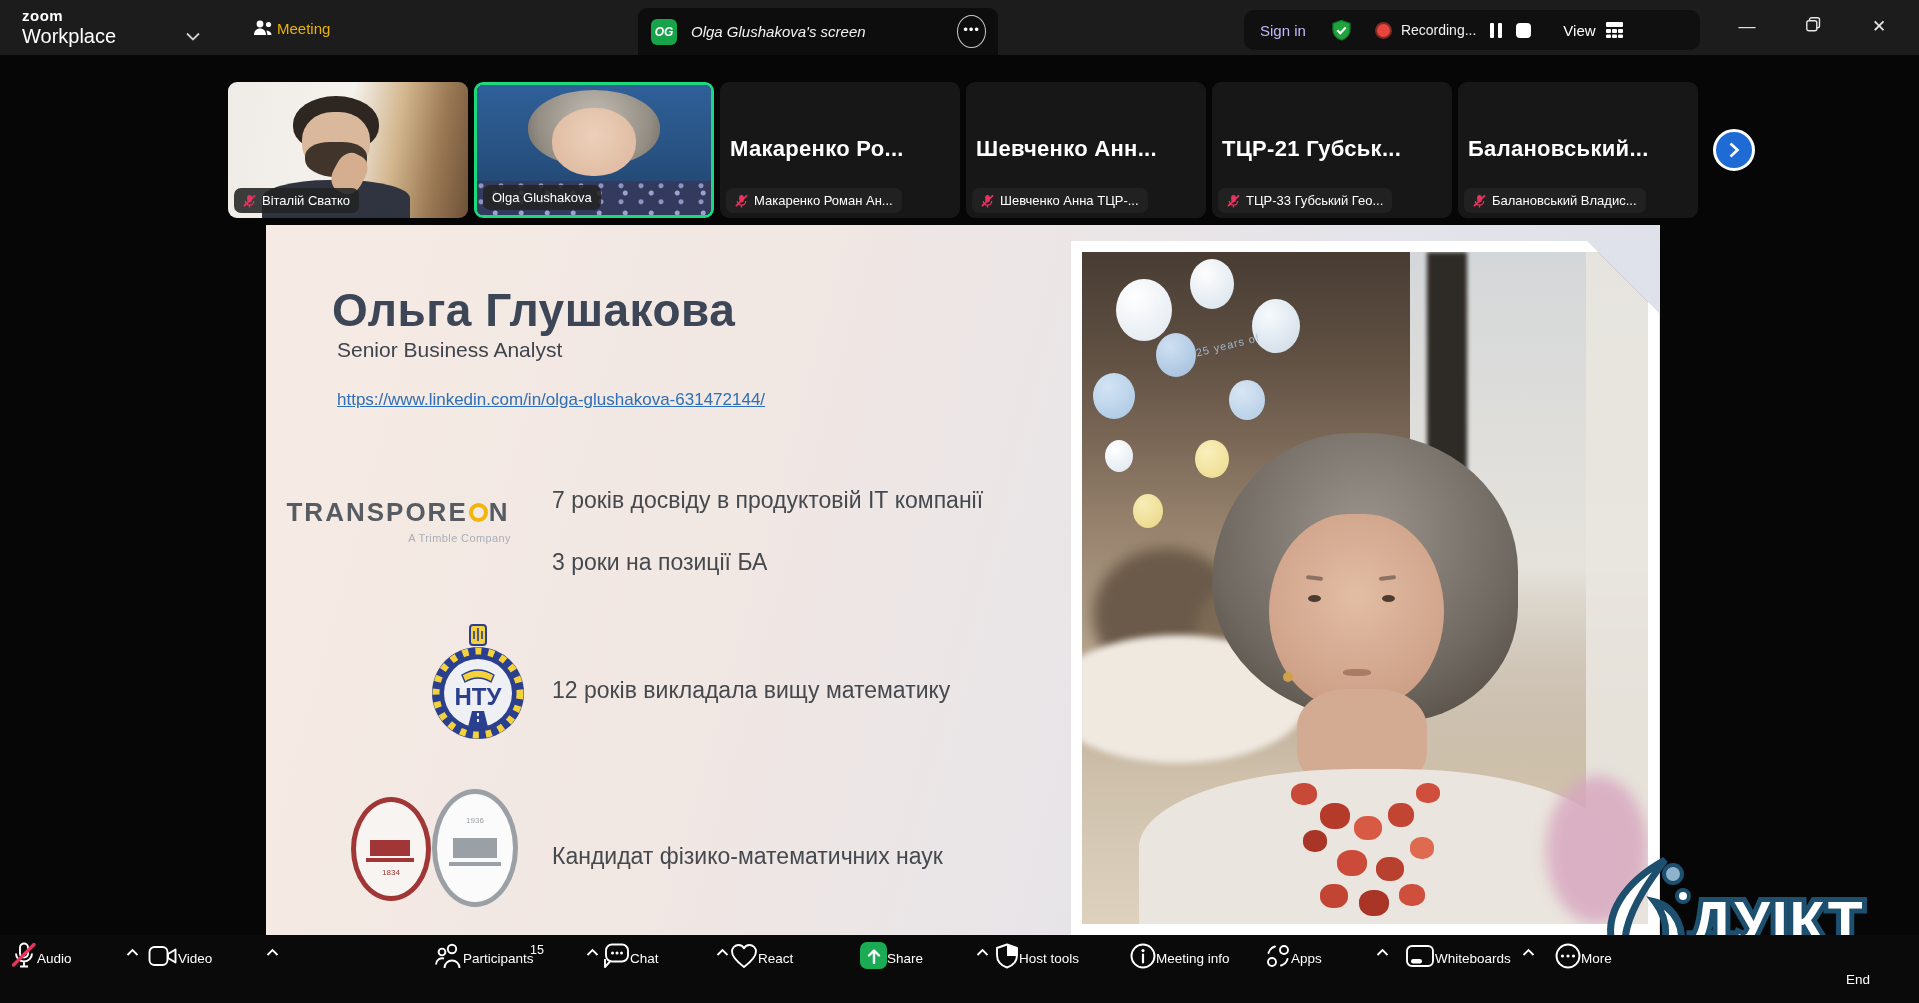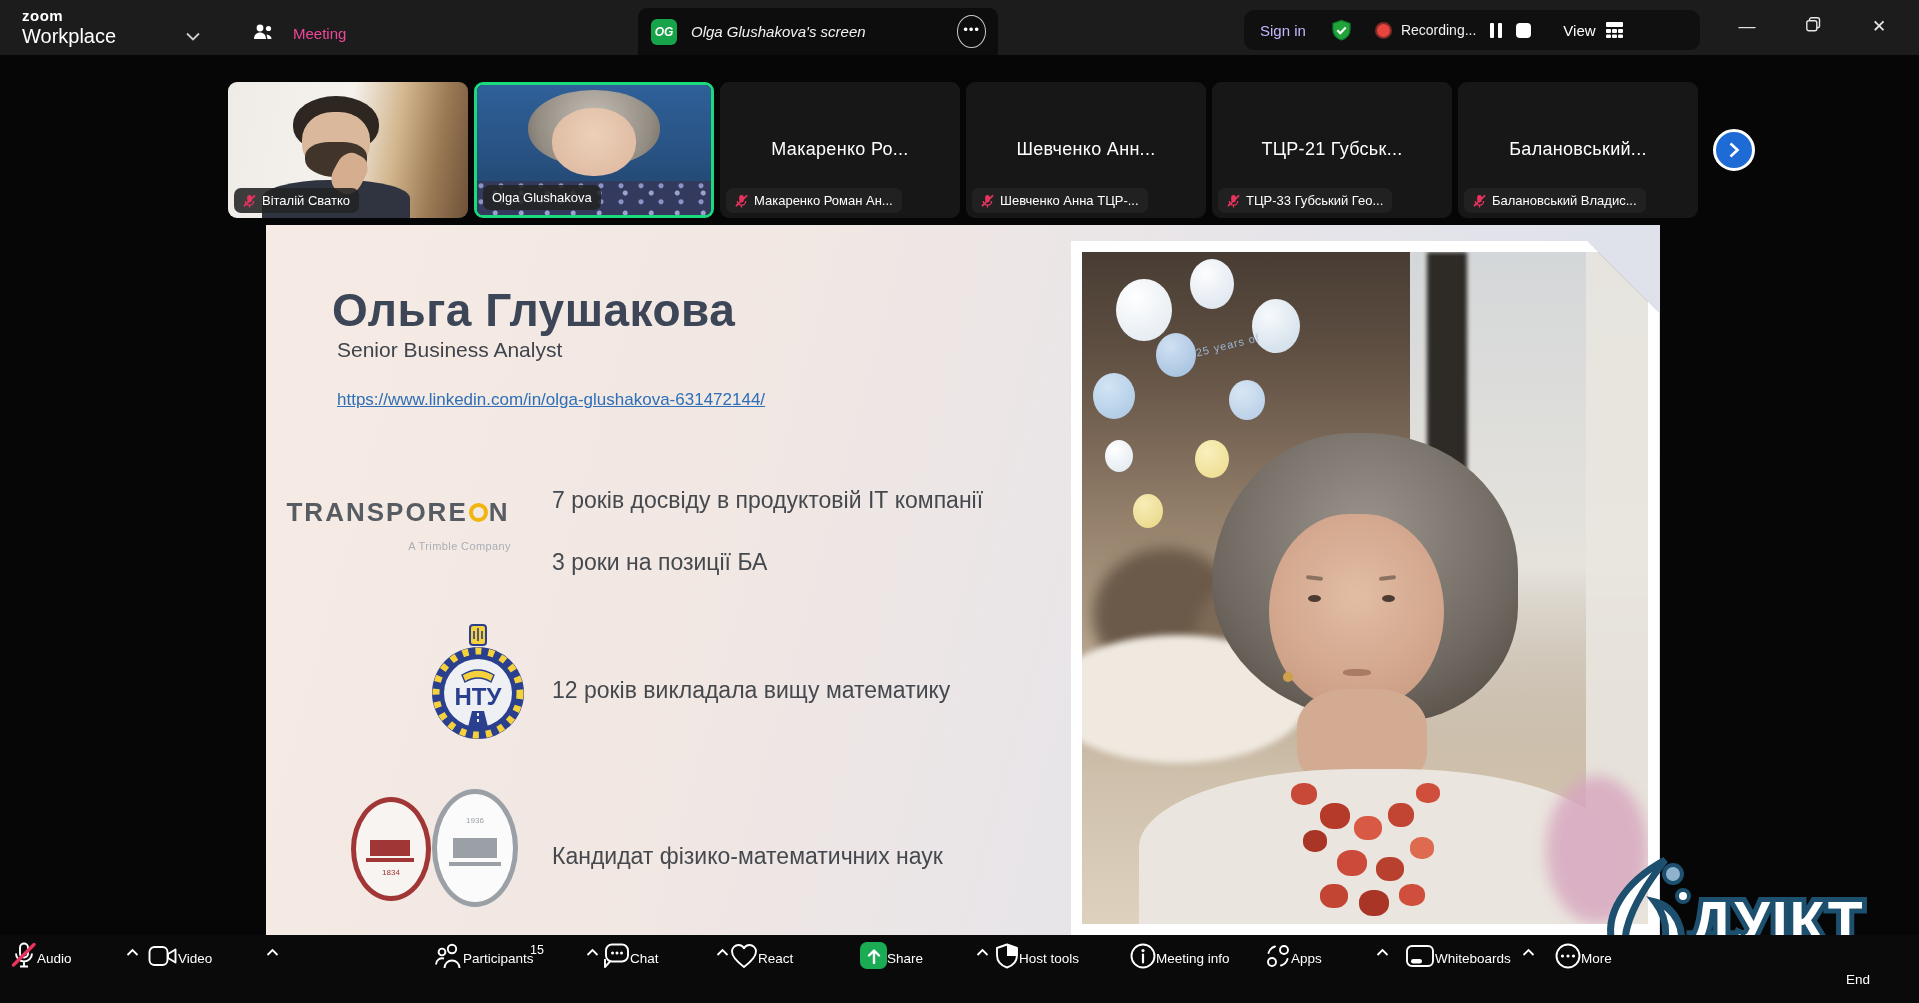--- a/index.html
+++ b/index.html
@@ -6,41 +6,41 @@
     font-family:"Liberation Sans",sans-serif;-webkit-font-smoothing:antialiased;}
   .abs{position:absolute;}
   svg{display:block;}
 
   
   #titlebar{left:0;top:0;width:1919px;height:55px;background:#1c1c1c;}
   .brand{left:22px;top:8px;color:#fff;line-height:1;}
   .brand .z1{font-size:15px;font-weight:700;letter-spacing:.5px;}
   .brand .z2{font-size:20px;font-weight:400;margin-top:3px;}
   .brand-chevron{left:186px;top:32px;}
-  .meeting-tab{left:252px;top:14px;display:flex;align-items:flex-end;gap:18px;color:#ec4899;font-size:15px;height:28px;}
+  .meeting-tab{left:252px;top:14px;display:flex;align-items:center;gap:2px;color:#eab308;font-size:15px;height:28px;}
   .active-tab{left:638px;top:8px;width:360px;height:47px;background:#0d0d0d;border-radius:9px 9px 0 0;display:flex;align-items:center;font-style:italic;}
   .og-avatar{width:26px;height:26px;border-radius:6px;background:#16a34a;color:#fff;font-size:12px;font-weight:700;
     display:flex;align-items:center;justify-content:center;margin:0 14px 0 13px;}
   .active-tab .tab-title{color:#f2f2f2;font-size:15px;flex:1;white-space:nowrap;overflow:hidden;}
   .tab-ellipsis{width:27px;height:27px;border:1.5px solid #c9c9c9;border-radius:50%;margin-right:12px;
     display:flex;align-items:center;justify-content:center;color:#fff;font-size:13px;letter-spacing:1px;line-height:0;padding-bottom:4px;}
   .right-pill{left:1244px;top:10px;width:456px;height:40px;background:#101010;border-radius:10px;display:flex;align-items:center;}
   .sign-in{color:#c4b5fd;font-size:15px;margin-left:16px;}
   .rec-dot{width:13px;height:13px;border-radius:50%;background:#e8453c;border:2px solid #7e2a26;margin-left:22px;}
   .rec-label{color:#f0f0f0;font-size:14px;margin-left:9px;}
   .pause-btn{margin-left:14px;display:flex;gap:4px;}
   .pause-btn i{display:block;width:4px;height:15px;background:#fff;border-radius:1px;}
   .stop-btn{margin-left:14px;width:15px;height:15px;background:#fff;border-radius:4px;}
   .view-label{color:#fff;font-size:15px;margin-left:32px;}
   .win-btn{color:#e8e8e8;font-size:17px;text-align:center;width:30px;line-height:30px;top:12px;}
 
   
   .tile{top:82px;width:240px;height:136px;border-radius:9px;background:#171717;overflow:hidden;box-sizing:border-box;}
   .tile .bigname{position:absolute;left:10px;right:10px;top:50%;transform:translateY(-54%);
-    color:#fff;font-size:18px;font-weight:400;white-space:nowrap;overflow:hidden;text-align:center;letter-spacing:.3px;}
+    color:#fff;font-size:22px;font-weight:700;white-space:nowrap;overflow:hidden;text-align:left;letter-spacing:.3px;}
   .name-pill{position:absolute;left:6px;bottom:5px;height:25px;border-radius:7px;background:rgba(35,35,35,.88);
     display:flex;align-items:center;gap:6px;padding:0 9px;max-width:215px;box-sizing:border-box;}
   .name-pill span{color:#fff;font-size:13px;white-space:nowrap;overflow:hidden;}
   .tile.active-speaker{border:3px solid #1bd97d;}
   
   .t1-bg{position:absolute;inset:0;background:linear-gradient(100deg,#efece8 0%,#f5f2ed 48%,#d2b58c 68%,#9b7a55 84%,#6e5138 100%);}
   .t1-hair{position:absolute;left:27%;top:10%;width:36%;height:42%;background:#2e2620;border-radius:50% 50% 46% 46%;}
   .t1-face{position:absolute;left:31%;top:22%;width:28%;height:44%;background:#d9b89c;border-radius:46%;}
   .t1-beard{position:absolute;left:32%;top:44%;width:26%;height:26%;background:#41352b;border-radius:40% 40% 50% 50%;}
   .t1-body{position:absolute;left:14%;top:72%;width:62%;height:30%;background:#2f3440;border-radius:45% 45% 0 0;}
@@ -58,21 +58,21 @@
   #slide{left:266px;top:225px;width:1394px;height:710px;overflow:hidden;
     background:linear-gradient(105deg,#f6ebe4 0%,#f1e7e3 35%,#e5e4ea 68%,#dbe0eb 100%);}
   .sl-title{left:66px;top:58px;font-size:46px;font-weight:700;color:#3c4656;letter-spacing:.5px;}
   .sl-sub{left:71px;top:113px;font-size:21px;color:#3f444d;}
   .sl-link{left:71px;top:165px;font-size:17px;color:#2e6fb7;text-decoration:underline;cursor:pointer;}
   .bullet{left:286px;font-size:23px;color:#45494e;}
   
   .tp-logo{left:7px;top:272px;width:250px;text-align:center;}
   .tp-row{font-size:26px;font-weight:700;color:#575c63;letter-spacing:2px;display:flex;align-items:center;justify-content:center;}
   .tp-o{display:inline-block;width:19px;height:19px;border:4px solid #f2b50e;border-radius:50%;margin:0 1px;box-sizing:border-box;}
-  .tp-tag{font-size:11px;color:#a9aeb6;margin-top:12px;text-align:right;padding-right:12px;letter-spacing:.4px;}
+  .tp-tag{font-size:11px;color:#a9aeb6;margin-top:4px;text-align:right;padding-right:12px;letter-spacing:.4px;}
   
   .seal-red{left:85px;top:572px;width:80px;height:104px;border-radius:50%;background:#f7f4f1;border:5px solid #a13636;box-sizing:border-box;}
   .seal-red .b{position:absolute;left:14px;top:38px;width:40px;height:16px;background:#a13636;}
   .seal-red .b2{position:absolute;left:10px;top:56px;width:48px;height:4px;background:#a13636;}
   .seal-red .yr{position:absolute;left:0;right:0;top:66px;text-align:center;font-size:8px;color:#a13636;}
   .seal-gray{left:166px;top:564px;width:86px;height:118px;border-radius:50%;background:#fbfbfb;border:5px solid #9aa0a5;box-sizing:border-box;}
   .seal-gray .b{position:absolute;left:16px;top:44px;width:44px;height:20px;background:#9aa0a5;}
   .seal-gray .b2{position:absolute;left:12px;top:68px;width:52px;height:4px;background:#9aa0a5;}
   .seal-gray .yr{position:absolute;left:0;right:0;top:22px;text-align:center;font-size:8px;color:#9aa0a5;}
   

